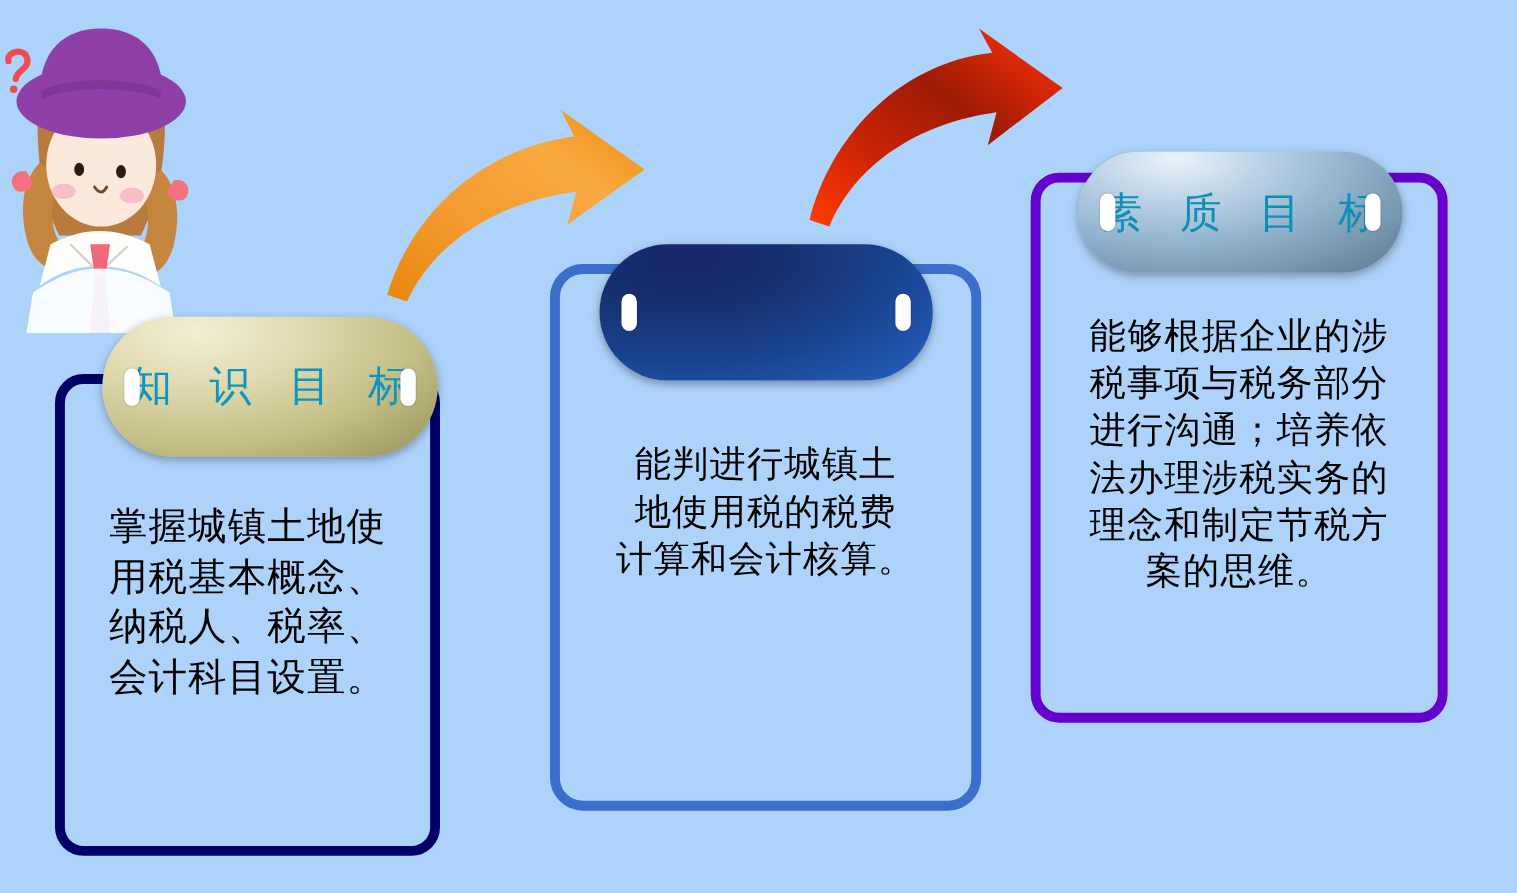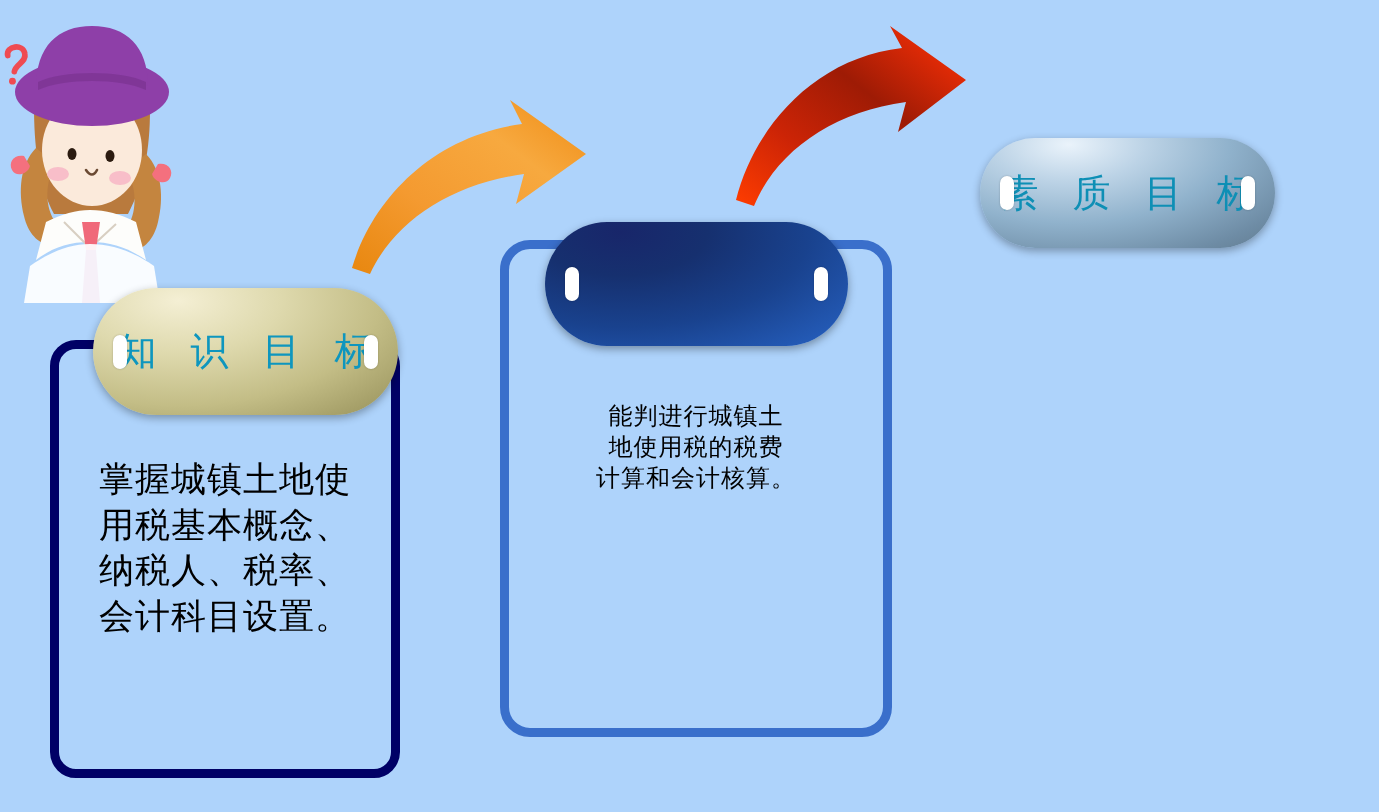--- a/index.html
+++ b/index.html
@@ -20,21 +20,21 @@
 
   .card-body{
     position:absolute;left:0;right:0;
     text-align:center;
     color:#000000;
     line-height:1.30;
     letter-spacing:1px;
     white-space:pre-line;
   }
   #body-knowledge{top:108px;font-size:35px;}
-  #body-ability{top:152px;font-size:24px;}
+  #body-ability{top:152px;font-size:33px;}
   #body-quality{top:118px;font-size:33px;}
 
   
   .pill{
     position:absolute;box-sizing:border-box;
     border-radius:50%/50%;
     display:flex;align-items:center;justify-content:center;
     border-radius:150px;
   }
   .pill .pill-label{
@@ -183,19 +183,27 @@
   <div class="card" id="card-ability">
     <div class="card-body" id="body-ability">能判进行城镇土
 地使用税的税费
 计算和会计核算。</div>
   </div>
   <div class="pill" id="pill-ability">
     <span class="tab left"></span>
     <span class="tab right"></span>
   </div>
 
+  <div class="card" id="card-quality">
+    <div class="card-body" id="body-quality">能够根据企业的涉
+税事项与税务部分
+进行沟通；培养依
+法办理涉税实务的
+理念和制定节税方
+案的思维。</div>
+  </div>
   <div class="pill" id="pill-quality">
     <span class="tab left"></span>
     <span class="pill-label">素 质 目 标</span>
     <span class="tab right"></span>
   </div>
 
 </div>
 
 </body></html>

